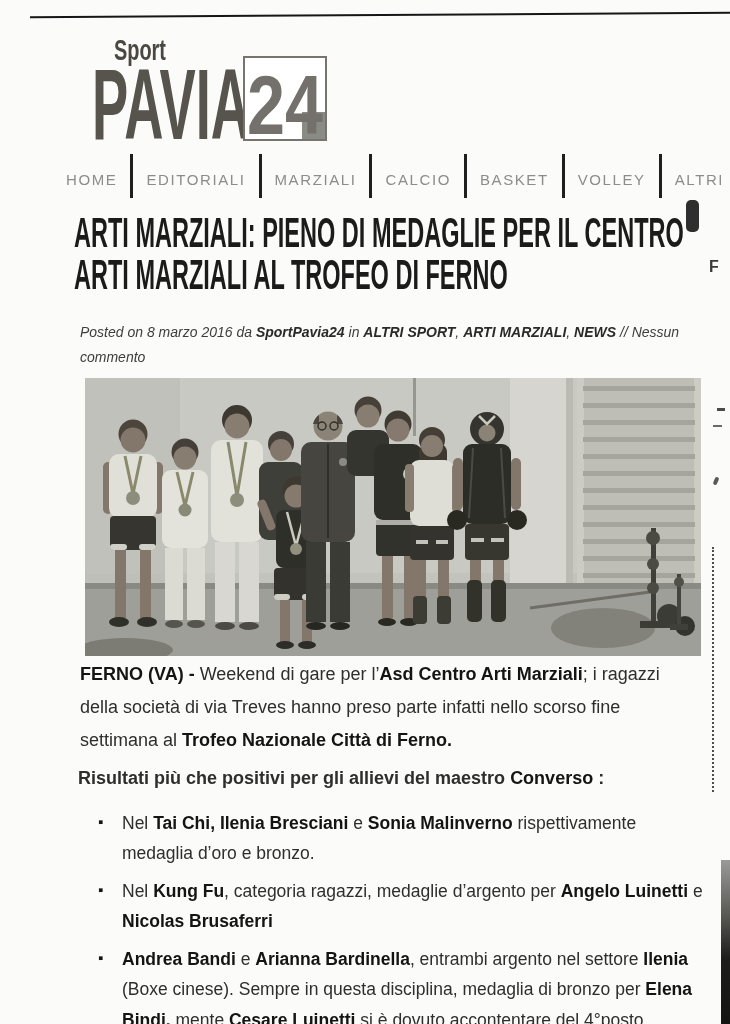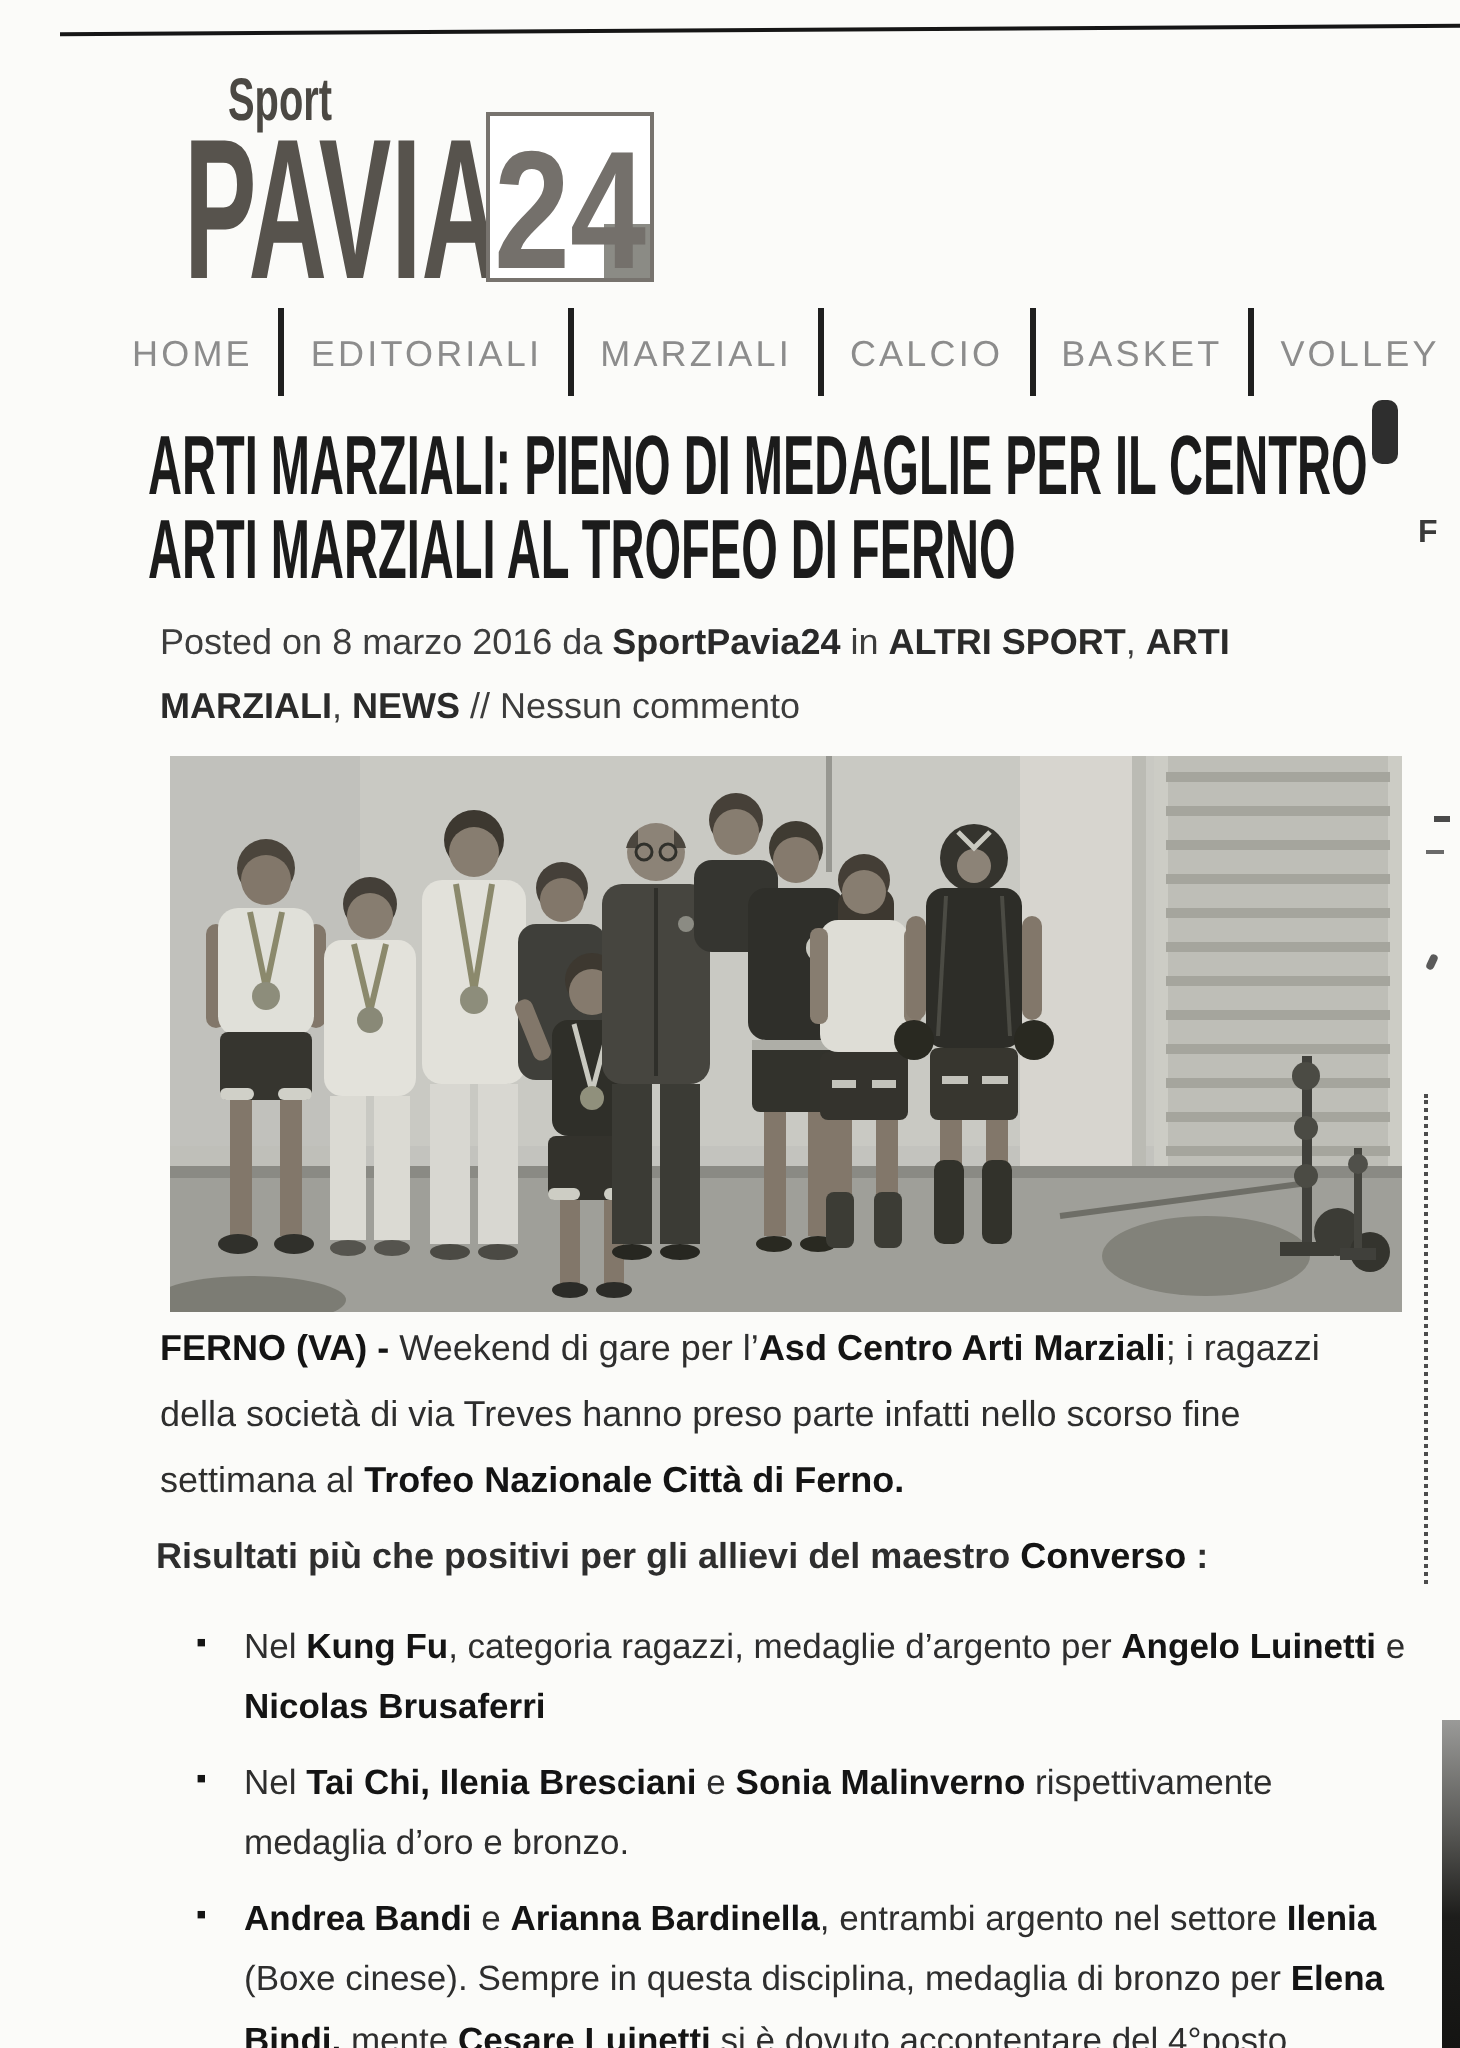--- a/index.html
+++ b/index.html
@@ -20,35 +20,35 @@
   .scan-tick{left:714px;top:477px;width:4px;height:8px;background:#5a5a5a;border-radius:2px;transform:rotate(25deg);}
   .scan-dotted{left:712px;top:547px;height:245px;width:0;border-left:2px dotted #4c4c4c;}
   .scan-strip{left:721px;top:860px;width:9px;height:164px;background:linear-gradient(#9a9a98 0%,#555552 35%,#1d1d1b 60%,#141412 100%);}
 
   
   .logo{left:92px;top:28px;cursor:pointer;text-decoration:underline;}
 
   
   .nav{left:62px;top:148px;width:668px;height:50px;display:flex;align-items:flex-end;}
   .nav a{
-    text-decoration:none;color:#8c8c8c;font-size:18px;letter-spacing:1.6px;
+    text-decoration:none;color:#8c8c8c;font-size:15px;letter-spacing:1.6px;
     padding:0 13px 10px 13px;white-space:nowrap;cursor:pointer;
   }
   .nav a:first-child{padding-left:4px;}
   .nav .sep{width:3px;height:44px;background:#1f1f1f;flex:0 0 auto;}
 
   
   .title{left:74px;top:212px;width:656px;text-align:center;}
   .title-line{
     font-size:42px;font-weight:700;color:#1b1b1b;line-height:42px;height:42px;
     transform:scaleX(0.56);transform-origin:0 50%;white-space:nowrap;letter-spacing:0;
   }
 
   
-  .byline{left:80px;top:305px;width:614px;font-size:18px;
+  .byline{left:80px;top:320px;width:614px;font-size:14px;font-style:italic;
     color:#3d3d3d;line-height:1.78;}
   .byline b{color:#2a2a2a;}
 
   
   .photo{left:85px;top:378px;width:616px;height:278px;display:block;}
 
   
   .para{left:80px;width:602px;font-size:18px;line-height:1.82;color:#2e2e2e;}
   .para b{color:#141414;}
   .p1{top:658px;}
@@ -297,16 +297,16 @@
 
   <ellipse cx="40" cy="272" rx="48" ry="12" fill="#7e7e77"></ellipse>
 
   <rect width="616" height="278" fill="#5a5a55" opacity="0.05"></rect>
 </svg>
 
 <p class="abs para p1" style="margin:0;"><b>FERNO (VA) - </b><span>Weekend di gare per l’</span><b>Asd Centro Arti Marziali</b><span>; i ragazzi della società di via Treves hanno preso parte infatti nello scorso fine settimana al </span><b>Trofeo Nazionale Città di Ferno.</b></p>
 <p class="abs para p2" style="margin:0;"><span>Risultati più che positivi per gli allievi del maestro </span><b>Converso</b><span> :</span></p>
 
 <ul class="abs bullets">
+  <li><span>Nel </span><b>Tai Chi, Ilenia Bresciani</b><span> e </span><b>Sonia Malinverno</b><span> rispettivamente medaglia d’oro e bronzo.</span></li>
   <li><span>Nel </span><b>Kung Fu</b><span>, categoria ragazzi, medaglie d’argento per </span><b>Angelo Luinetti</b><span> e </span><b>Nicolas Brusaferri</b></li>
-  <li><span>Nel </span><b>Tai Chi, Ilenia Bresciani</b><span> e </span><b>Sonia Malinverno</b><span> rispettivamente medaglia d’oro e bronzo.</span></li>
   <li><b>Andrea Bandi</b><span> e </span><b>Arianna Bardinella</b><span>, entrambi argento nel settore </span><b>Ilenia</b><span> (Boxe cinese). Sempre in questa disciplina, medaglia di bronzo per </span><b>Elena Bindi,</b><span> mente </span><b>Cesare Luinetti</b><span> si è dovuto accontentare del 4°posto.</span></li>
 </ul>
 
 </body></html>

